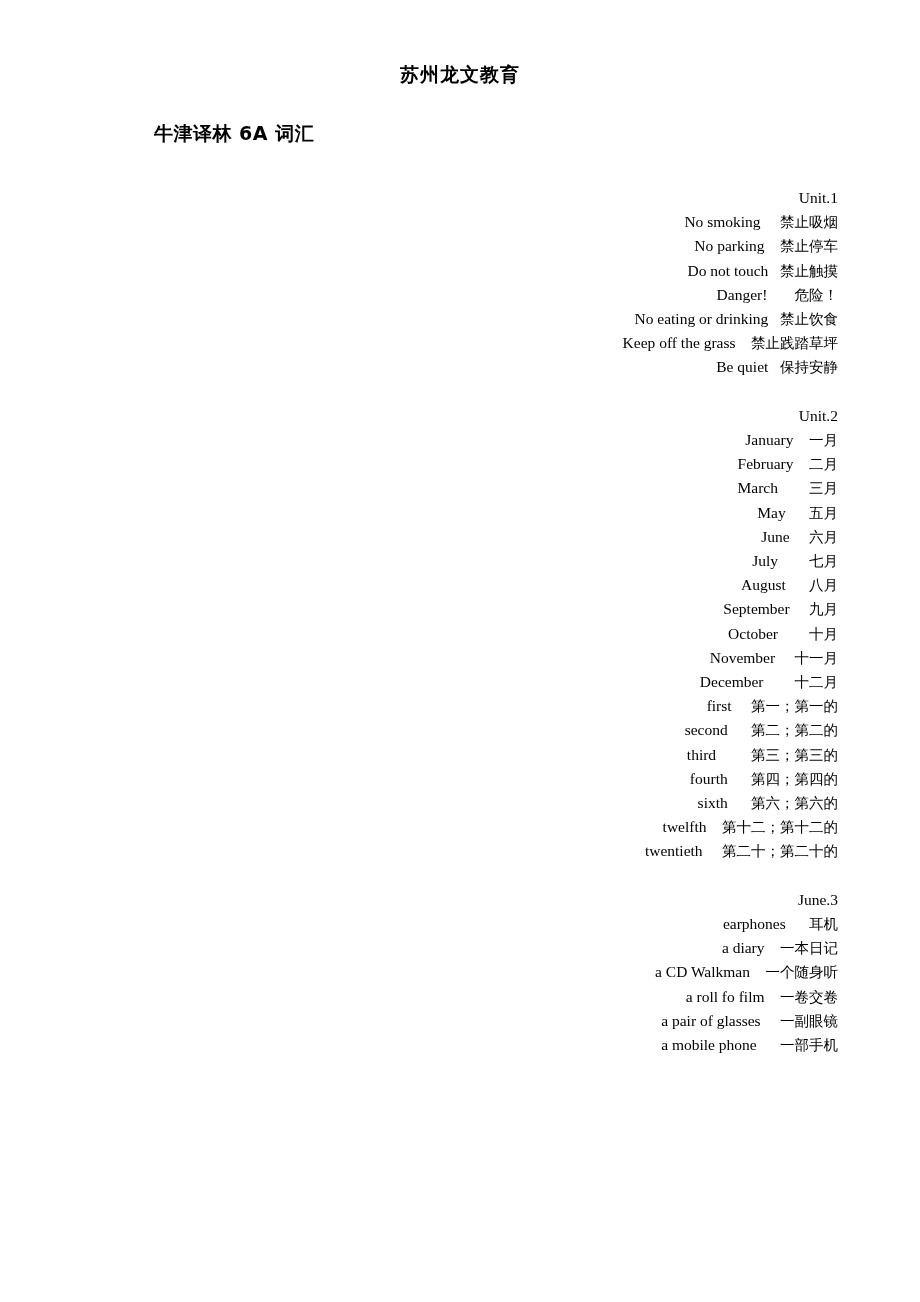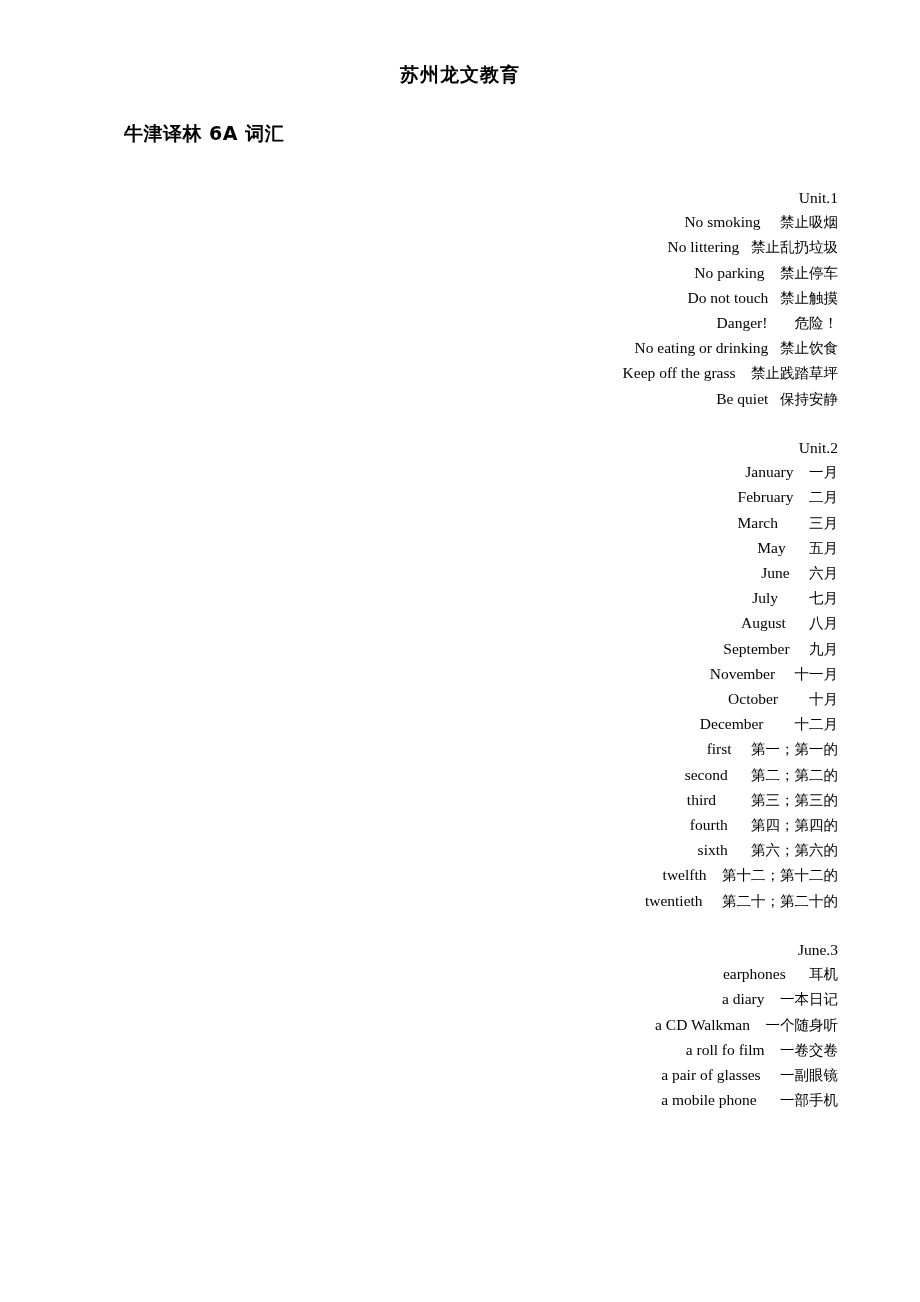--- a/index.html
+++ b/index.html
@@ -28,21 +28,21 @@
     text-align: center;
     font-family: "DejaVu Sans", sans-serif;
     font-size: 19px;
     font-weight: bold;
     letter-spacing: 1px;
     color: #000;
   }
   .doc-title {
     position: absolute;
     top: 121px;
-    left: 124px;
+    left: 154px;
     font-family: "DejaVu Sans", sans-serif;
     font-size: 19px;
     font-weight: bold;
     letter-spacing: 0.5px;
   }
   .body-content {
     position: absolute;
     top: 186px;
     left: 138px;
     width: 700px;
@@ -55,58 +55,57 @@
     font-size: 15.5px;
     line-height: 24.2px;
     white-space: pre;
   }
   .entry {
     font-size: 15.5px;
     line-height: 24.2px;
     white-space: pre;
   }
   .entry .cn {
-    font-family: Liberation Mono, monospace;
+    font-family: Liberation Sans, sans-serif;
     font-size: 14.5px;
   }
   .spacer {
     height: 24.2px;
   }
 </style>
 </head>
 <body>
 
 <div class="page">
   <div class="doc-header">苏州龙文教育</div>
   <div class="doc-title">牛津译林  6A 词汇</div>
   <div class="body-content">
       <div class="unit-block">
         <div class="unit-label">Unit.1</div>
         <div class="entry"><span class="en">No smoking</span><span>     </span><span class="cn">禁止吸烟</span></div>
-        <div class="entry"><span class="en">No littering</span><span>   </span><span class="cn">禁止乱扔垃圾</span></div>
         <div class="entry"><span class="en">No parking</span><span>    </span><span class="cn">禁止停车</span></div>
         <div class="entry"><span class="en">Do not touch</span><span>   </span><span class="cn">禁止触摸</span></div>
         <div class="entry"><span class="en">Danger!</span><span>       </span><span class="cn">危险！</span></div>
         <div class="entry"><span class="en">No eating or drinking</span><span>   </span><span class="cn">禁止饮食</span></div>
         <div class="entry"><span class="en">Keep off the grass</span><span>    </span><span class="cn">禁止践踏草坪</span></div>
         <div class="entry"><span class="en">Be quiet</span><span>   </span><span class="cn">保持安静</span></div>
       </div>
       <div class="spacer"></div>
       <div class="unit-block">
         <div class="unit-label">Unit.2</div>
         <div class="entry"><span class="en">January</span><span>    </span><span class="cn">一月</span></div>
         <div class="entry"><span class="en">February</span><span>    </span><span class="cn">二月</span></div>
         <div class="entry"><span class="en">March</span><span>        </span><span class="cn">三月</span></div>
         <div class="entry"><span class="en">May</span><span>      </span><span class="cn">五月</span></div>
         <div class="entry"><span class="en">June</span><span>     </span><span class="cn">六月</span></div>
         <div class="entry"><span class="en">July</span><span>        </span><span class="cn">七月</span></div>
         <div class="entry"><span class="en">August</span><span>      </span><span class="cn">八月</span></div>
         <div class="entry"><span class="en">September</span><span>     </span><span class="cn">九月</span></div>
+        <div class="entry"><span class="en">October</span><span>        </span><span class="cn">十月</span></div>
         <div class="entry"><span class="en">November</span><span>     </span><span class="cn">十一月</span></div>
-        <div class="entry"><span class="en">October</span><span>        </span><span class="cn">十月</span></div>
         <div class="entry"><span class="en">December</span><span>        </span><span class="cn">十二月</span></div>
         <div class="entry"><span class="en">first</span><span>     </span><span class="cn">第一；第一的</span></div>
         <div class="entry"><span class="en">second</span><span>      </span><span class="cn">第二；第二的</span></div>
         <div class="entry"><span class="en">third</span><span>         </span><span class="cn">第三；第三的</span></div>
         <div class="entry"><span class="en">fourth</span><span>      </span><span class="cn">第四；第四的</span></div>
         <div class="entry"><span class="en">sixth</span><span>      </span><span class="cn">第六；第六的</span></div>
         <div class="entry"><span class="en">twelfth</span><span>    </span><span class="cn">第十二；第十二的</span></div>
         <div class="entry"><span class="en">twentieth</span><span>     </span><span class="cn">第二十；第二十的</span></div>
       </div>
       <div class="spacer"></div>

